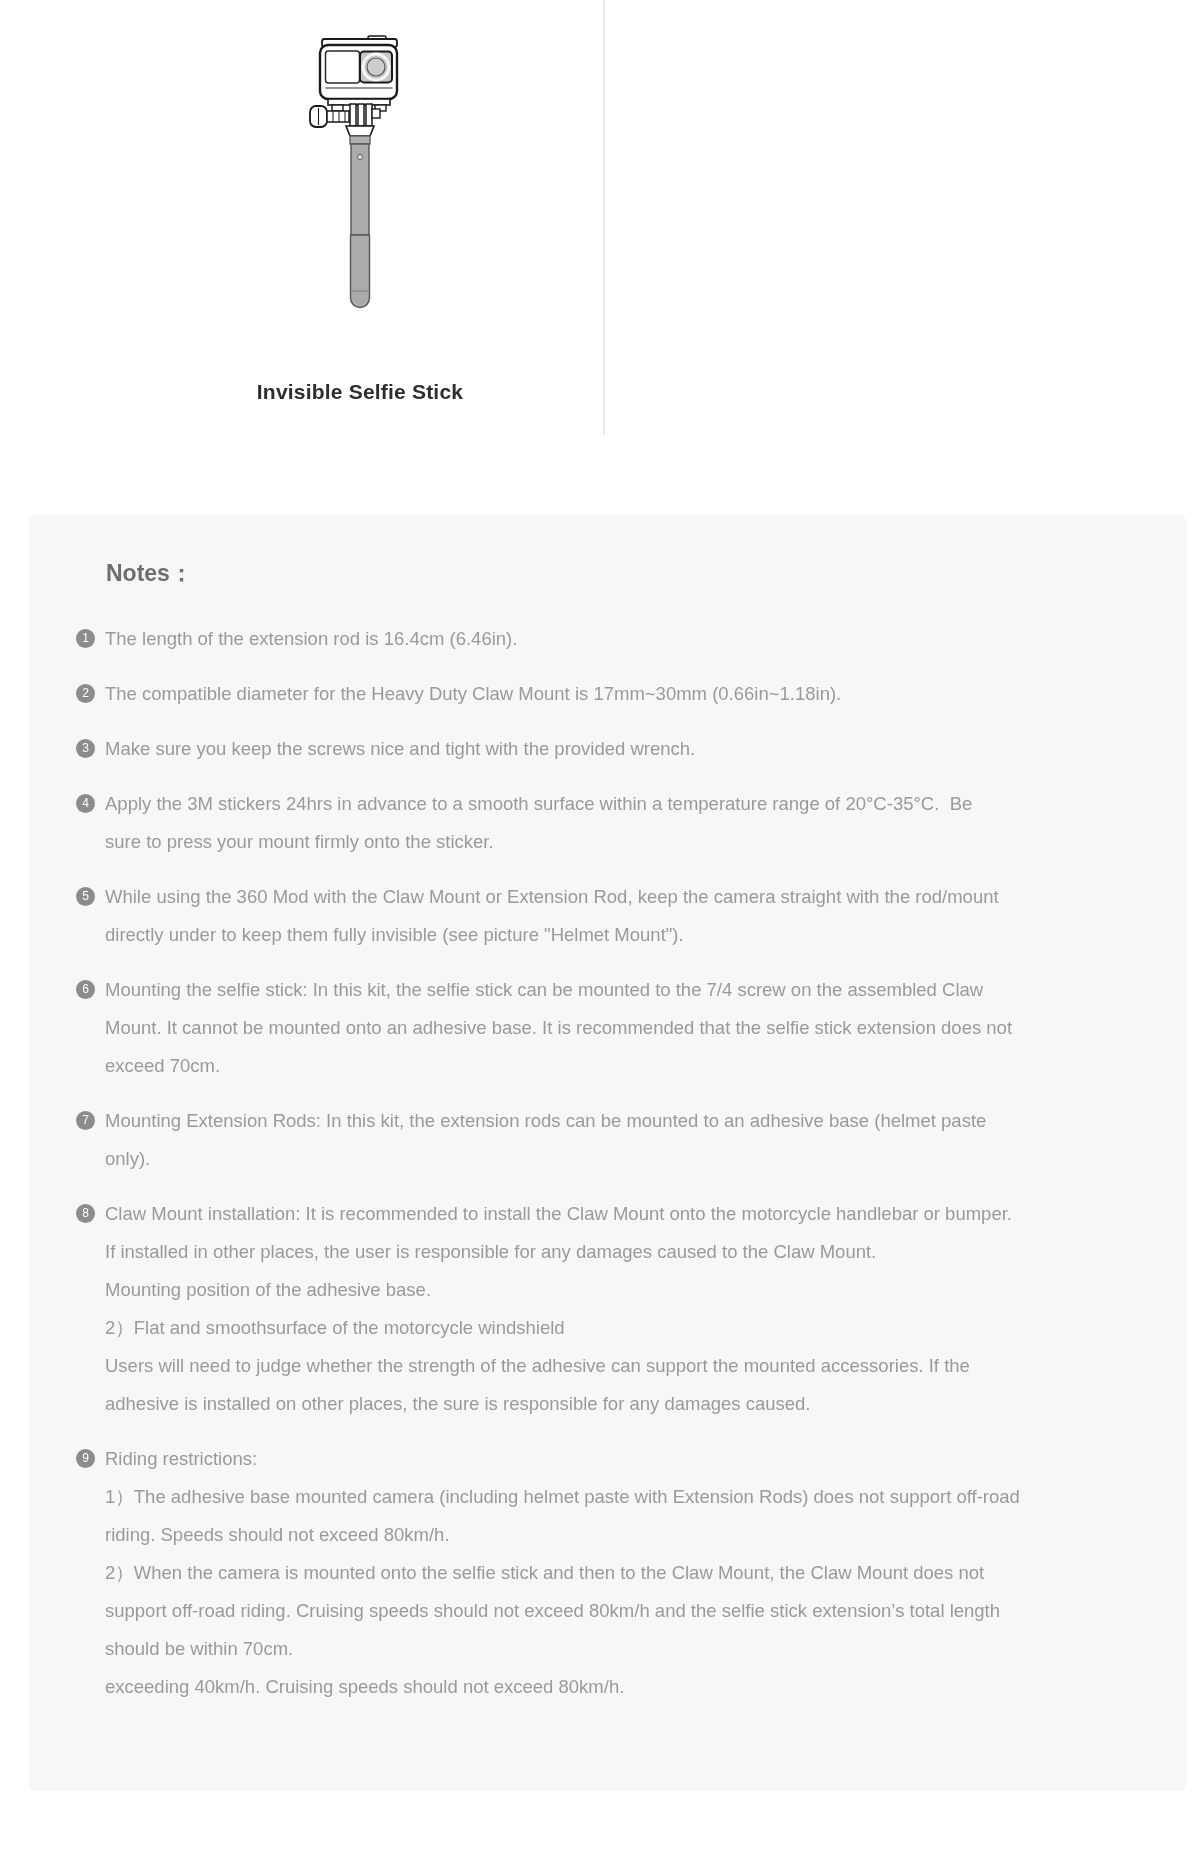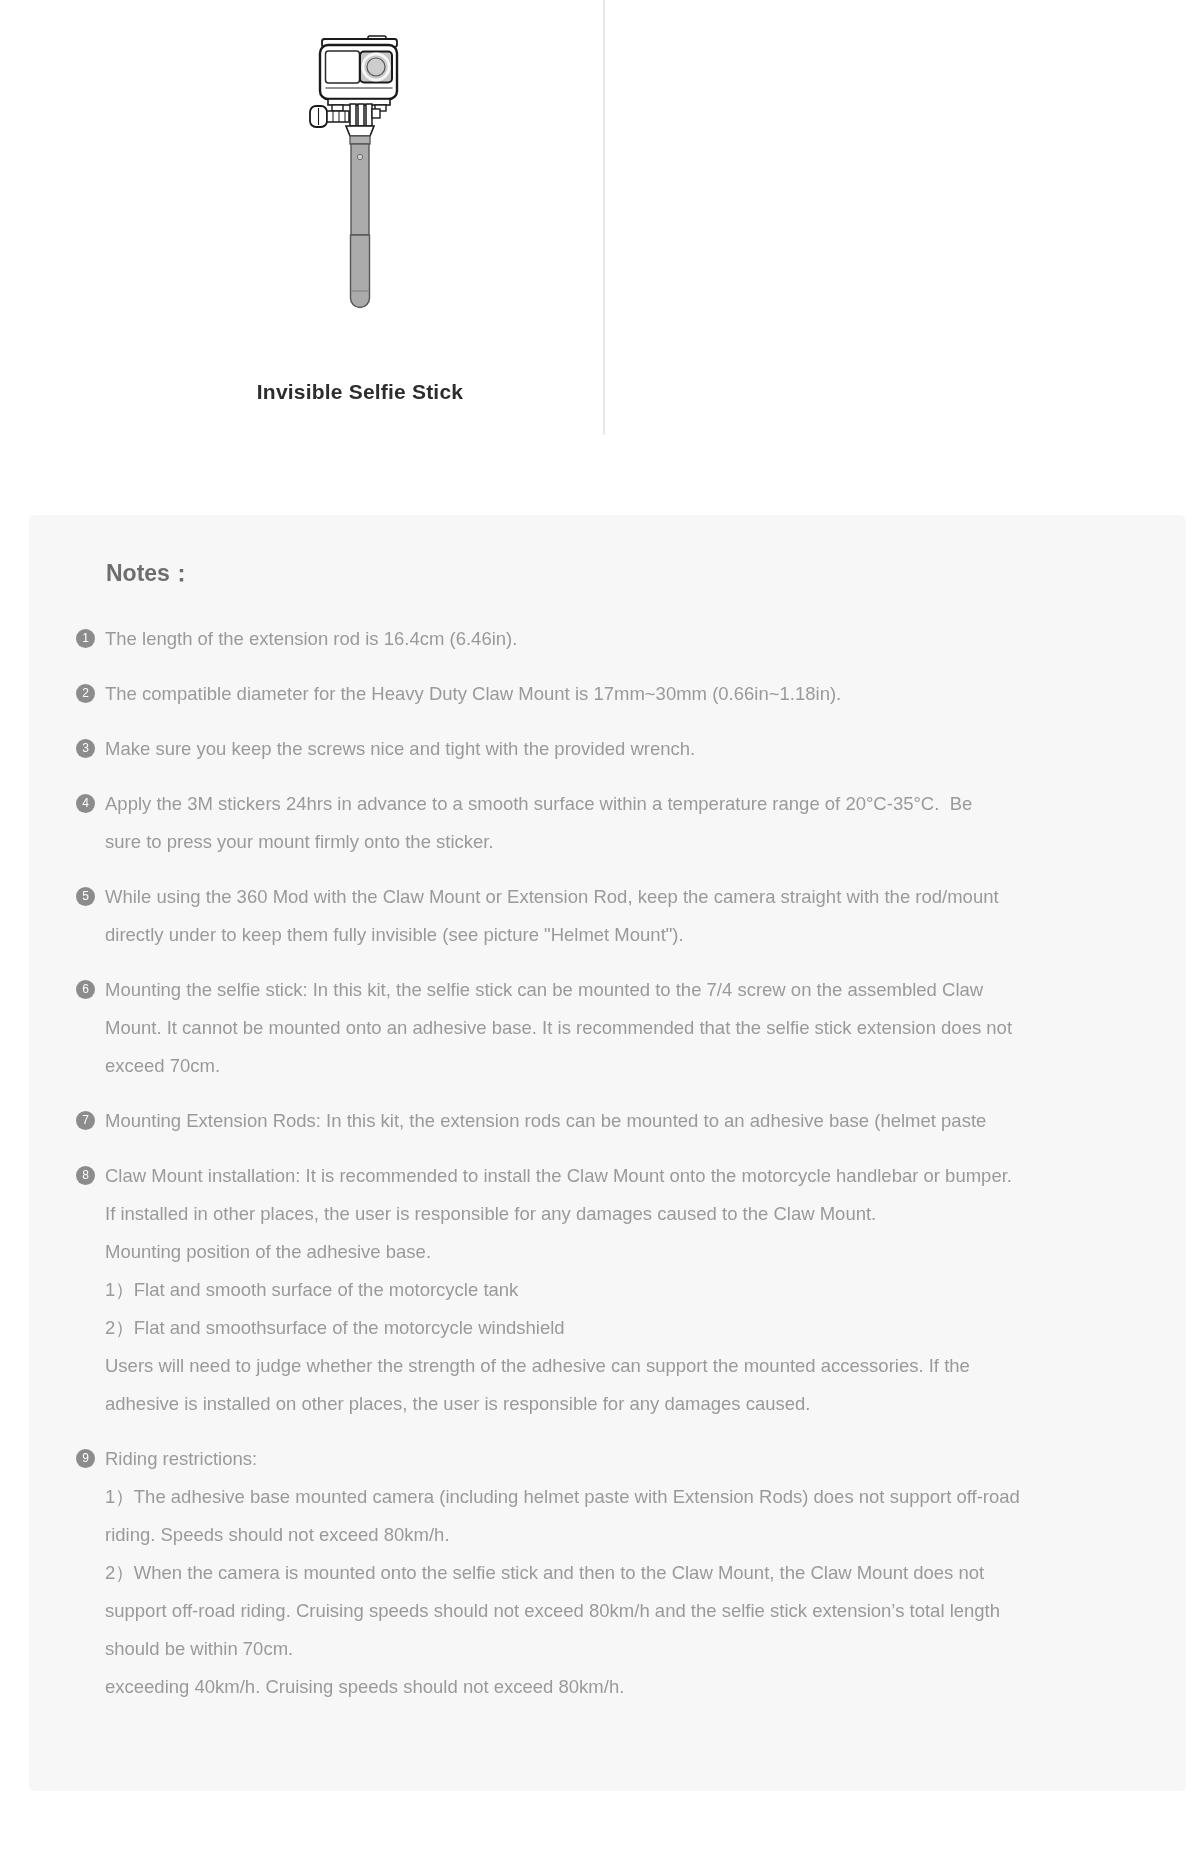--- a/index.html
+++ b/index.html
@@ -128,32 +128,32 @@
         <div>
           <div class="note-line">Mounting the selfie stick: In this kit, the selfie stick can be mounted to the 7/4 screw on the assembled Claw</div>
           <div class="note-line">Mount. It cannot be mounted onto an adhesive base. It is recommended that the selfie stick extension does not</div>
           <div class="note-line">exceed 70cm.</div>
         </div>
       </div>
       <div class="note-item">
         <span class="badge">7</span>
         <div>
           <div class="note-line">Mounting Extension Rods: In this kit, the extension rods can be mounted to an adhesive base (helmet paste</div>
+          <div class="note-line">only).</div>
         </div>
       </div>
       <div class="note-item">
         <span class="badge">8</span>
         <div>
           <div class="note-line">Claw Mount installation: It is recommended to install the Claw Mount onto the motorcycle handlebar or bumper.</div>
           <div class="note-line">If installed in other places, the user is responsible for any damages caused to the Claw Mount.</div>
           <div class="note-line">Mounting position of the adhesive base.</div>
-          <div class="note-line">1）Flat and smooth surface of the motorcycle tank</div>
           <div class="note-line">2）Flat and smoothsurface of the motorcycle windshield</div>
           <div class="note-line">Users will need to judge whether the strength of the adhesive can support the mounted accessories. If the</div>
-          <div class="note-line">adhesive is installed on other places, the user is responsible for any damages caused.</div>
+          <div class="note-line">adhesive is installed on other places, the sure is responsible for any damages caused.</div>
         </div>
       </div>
       <div class="note-item">
         <span class="badge">9</span>
         <div>
           <div class="note-line">Riding restrictions:</div>
           <div class="note-line">1）The adhesive base mounted camera (including helmet paste with Extension Rods) does not support off-road</div>
           <div class="note-line">riding. Speeds should not exceed 80km/h.</div>
           <div class="note-line">2）When the camera is mounted onto the selfie stick and then to the Claw Mount, the Claw Mount does not</div>
           <div class="note-line">support off-road riding. Cruising speeds should not exceed 80km/h and the selfie stick extension’s total length</div>

